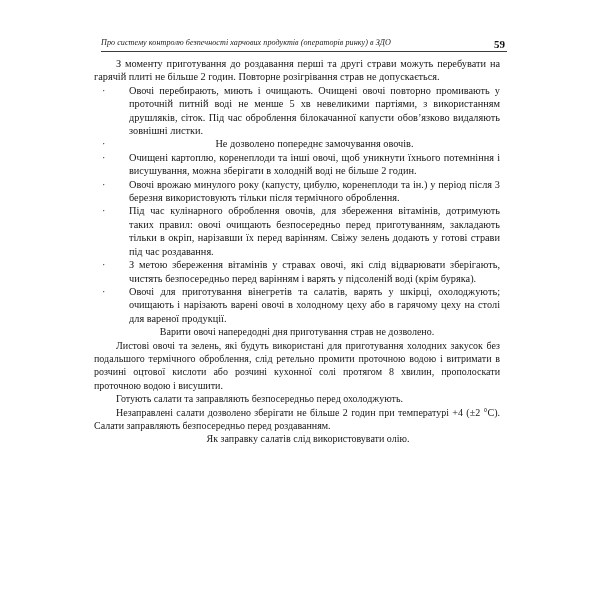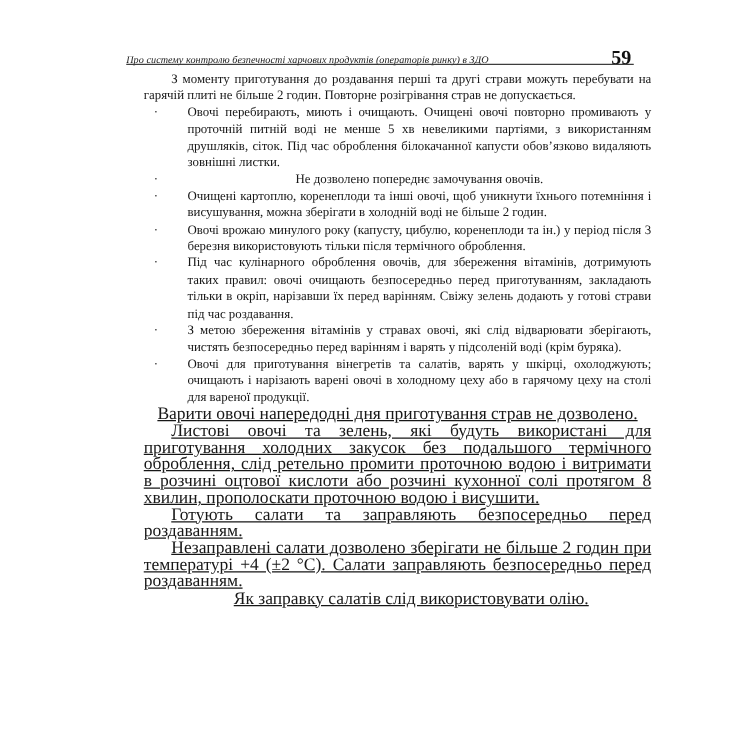--- a/index.html
+++ b/index.html
@@ -25,49 +25,49 @@
     box-sizing: border-box;
   }
 
   
   .running-head {
     position: absolute;
     left: 101px;
     top: 38px;
     width: 406px;
     display: flex;
-    align-items: center;
+    align-items: flex-start;
     justify-content: space-between;
   }
   .running-head-title {
     font-style: italic;
     font-size: 8.1px;
     letter-spacing: 0.05px;
     color: #1a1a1a;
     white-space: nowrap;
   }
   .running-head-pageno {
     font-weight: bold;
-    font-size: 16px;
+    font-size: 11px;
     color: #111111;
     padding-right: 2px;
   }
   .head-rule {
     position: absolute;
     left: 101px;
     top: 51px;
     width: 406px;
     height: 1px;
     background: #3d3d3d;
   }
 
   
   .column {
     position: absolute;
-    left: 115px;
+    left: 94px;
     top: 57px;
     width: 406px;
   }
 
   .para {
     font-size: 10.3px;
     line-height: 13.4px;
     text-align: justify;
     text-justify: inter-word;
     margin: 0;
@@ -102,25 +102,24 @@
     font-size: 10.3px;
     line-height: 13.4px;
     color: #1a1a1a;
   }
   .bullet-text {
     display: block;
     margin-left: 18px;
   }
 
   .tail-para {
-    font-size: 14px;
+    font-size: 10px;
     line-height: 13.4px;
     text-align: justify;
     margin: 0;
-    text-decoration: underline;
   }
   .tail-para.flush {
     text-indent: 0;
   }
   .tail-para.indent {
     text-indent: 22px;
   }
   .no-justify {
     text-align: center;
   }
@@ -170,20 +169,20 @@
         <span class="bullet-mark">·</span>
         <span class="bullet-text">Овочі для приготування вінегретів та салатів, варять у шкірці, охолоджують; очищають і нарізають варені овочі в холодному цеху або в гарячому цеху на столі для вареної продукції.</span>
       </li>
     </ul>
 
     <p class="tail-para flush no-justify">Варити овочі напередодні дня приготування страв не дозволено.</p>
 
 
     <p class="tail-para indent">Листові овочі та зелень, які будуть використані для приготування холодних закусок без подальшого термічного оброблення, слід ретельно промити проточною водою і витримати в розчині оцтової кислоти або розчині кухонної солі протягом 8 хвилин, прополоскати проточною водою і висушити.</p>
 
-    <p class="tail-para indent">Готують салати та заправляють безпосередньо перед роздаванням.</p>
+    <p class="tail-para indent">Готують салати та заправляють безпосередньо перед охолоджують.</p>
 
     <p class="tail-para indent">Незаправлені салати дозволено зберігати не більше 2 годин при температурі +4 (±2 °C). Салати заправляють безпосередньо перед роздаванням.</p>
 
     <p class="tail-para indent no-justify">Як заправку салатів слід використовувати олію.</p>
 
   </div>
 </div>
 
 </body></html>

